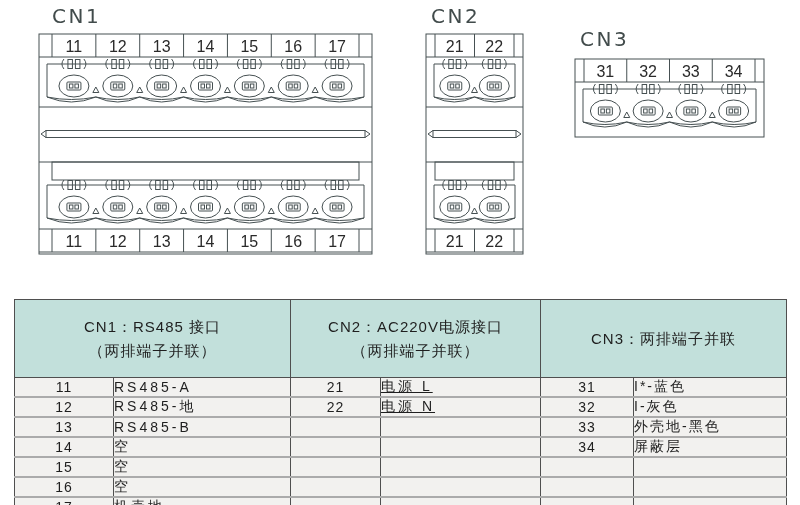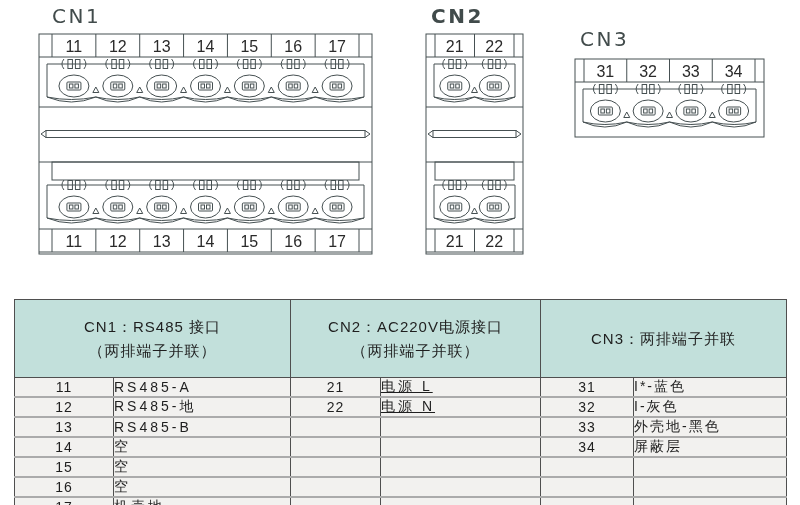--- a/index.html
+++ b/index.html
@@ -13,21 +13,21 @@
   html,body{margin:0;padding:0;background:#ffffff;}
   .stage{
     position:relative;width:800px;height:505px;background:#ffffff;overflow:hidden;
     font-family:"Liberation Sans",sans-serif;color:var(--text-color);
   }
   .conn-title{
     position:absolute;font-size:20px;font-weight:500;letter-spacing:2.5px;color:#414b4b;
     font-family:"DejaVu Sans","Liberation Sans",sans-serif;
   }
   #title-cn1{left:52px;top:4px;}
-  #title-cn2{left:431px;top:4px;font-weight:bold;}
+  #title-cn2{left:431px;top:4px;}
   #title-cn3{left:580px;top:27px;}
   .conn{position:absolute;}
   table.pinout{
     position:absolute;left:14px;top:299px;width:772px;
     border-collapse:collapse;table-layout:fixed;
     border:1px solid var(--border-dark);
   }
   table.pinout th{
     background:var(--header-bg);
     border:1px solid var(--border-dark);

